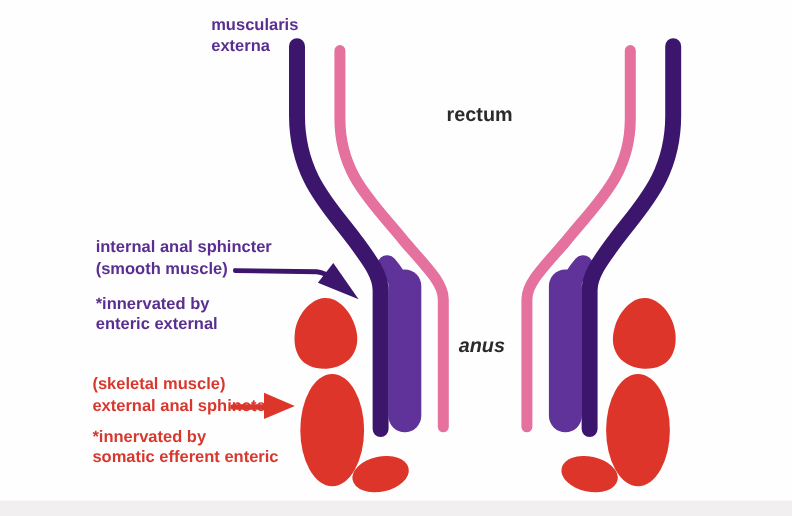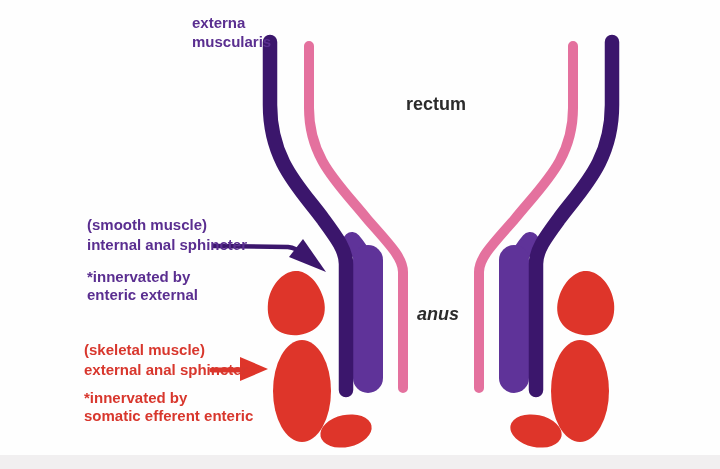--- a/index.html
+++ b/index.html
@@ -63,31 +63,31 @@
       <polygon class="purple-arrow-head" points="326,272 289,257 303,239"></polygon>
     </g>
 
     <g>
       <path class="red-arrow-shaft" stroke-width="5" d="M 212 370 L 242 370"></path>
       <polygon class="red-arrow-head" points="268,369 240,357 240,381"></polygon>
     </g>
   </svg>
 
   <div id="muscularis-label" class="lbl lbl-purple">
+    <span>muscularis</span>
     <span>externa</span>
-    <span>muscularis</span>
   </div>
 
   <div id="rectum-label" class="lbl lbl-black">
     <span>rectum</span>
   </div>
 
   <div id="internal-label" class="lbl lbl-purple">
+    <span>internal anal sphincter</span>
     <span>(smooth muscle)</span>
-    <span>internal anal sphincter</span>
   </div>
 
   <div id="internal-note" class="lbl lbl-purple note">
     <span>*innervated by</span>
     <span>enteric external</span>
   </div>
 
   <div id="anus-label" class="lbl lbl-black">
     <span>anus</span>
   </div>

